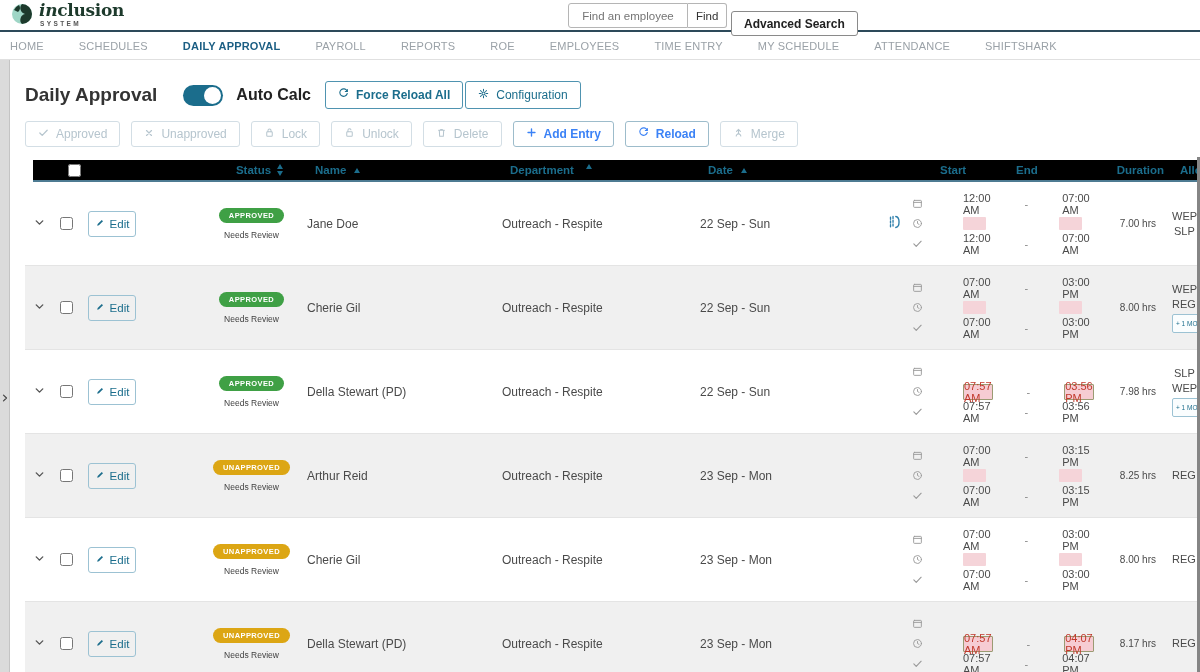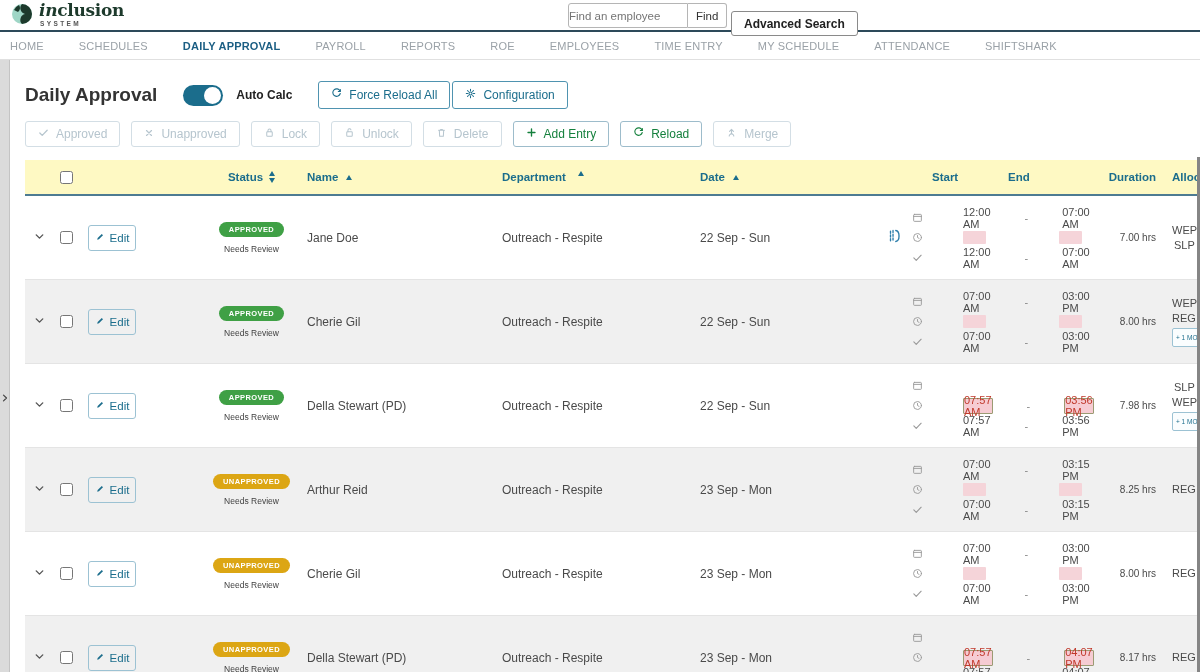--- a/index.html
+++ b/index.html
@@ -9,21 +9,21 @@
 
   
   .topbar { height:32px; border-bottom:2px solid #2d4a5a; position:relative; display:flex; align-items:center; padding-left:10px; background:#fff; }
   .logo { display:flex; align-items:flex-start; gap:5px; }
   .logo-mark { width:24px; height:24px; }
   .logo-texts { display:flex; flex-direction:column; line-height:1; }
   .logo-name { font-family:"DejaVu Serif", serif; font-weight:700; font-size:17px; color:#1d3a2c; letter-spacing:-0.3px; }
   .logo-name i { font-style:italic; }
   .logo-sub { font-size:6.5px; letter-spacing:2.4px; color:#555; font-weight:700; margin-top:2px; margin-left:1px; }
   .search-group { position:absolute; left:568px; top:3px; display:flex; }
-  .search-input { width:120px; height:25px; border:1px solid #b5b5b5; border-radius:3px 0 0 3px; padding:0 0; font-size:11.5px; color:#333; font-family:inherit; outline:none; }
+  .search-input { width:120px; height:25px; border:1px solid #b5b5b5; border-radius:3px 0 0 3px; padding:0 12px; font-size:11.5px; color:#333; font-family:inherit; outline:none;text-align:center; }
   .find-btn { height:25px; border:1px solid #b5b5b5; border-left:none; border-radius:0 3px 3px 0; font-size:11.5px; padding:0 8px; color:#333; }
   .adv-btn { position:absolute; left:731px; top:11px; height:25px; border:1px solid #8a8a8a; border-radius:3px; font-size:12px; font-weight:700; color:#222; padding:0 12px; }
 
   
   .navbar { height:28px; border-bottom:1px solid #e0e0e0; display:flex; align-items:center; padding-left:10px; gap:35px; background:#fff; }
   .nav-item { font-size:11px; color:#9aa1a7; letter-spacing:0.2px; cursor:pointer; white-space:nowrap; }
   .nav-item.active { color:#1b5e83; font-weight:700; }
 
   
   .content { position:relative; display:flex; height:612px; }
@@ -31,33 +31,33 @@
   .strip-chevron { position:absolute; top:330px; left:0px; }
   .main { flex:1; min-width:0; position:relative; }
 
   .page-header { display:flex; align-items:center; margin:21px 0 0 15px; }
   .page-title { font-size:19px; font-weight:700; color:#333; }
   .date-group { display:flex; align-items:stretch; margin-left:27px; border:1px solid #c9c9c9; border-radius:4px; height:28px; overflow:hidden; background:#fff; }
   .dg-btn { width:27px; display:flex; align-items:center; justify-content:center; border:none; background:#fff; color:#555; }
   .dg-date { display:flex; align-items:center; gap:7px; padding:0 10px; border-left:1px solid #c9c9c9; border-right:1px solid #c9c9c9; font-size:11.5px; color:#333; }
   .toggle { margin-left:26px; width:40px; height:21px; border-radius:11px; background:#1b6d8c; position:relative; cursor:pointer; flex:none; }
   .toggle .knob { position:absolute; right:2px; top:2px; width:17px; height:17px; border-radius:50%; background:#fff; }
-  .autocalc { margin-left:13px; font-size:12px; font-weight:700; color:#222; }
+  .autocalc { margin-left:13px; font-size:16px; font-weight:700; color:#222; }
   .hdr-btn { height:28px; border:1px solid #4f93b0; color:#1b6d8c; border-radius:3px; font-size:12px; display:flex; align-items:center; gap:7px; padding:0 12px; }
-  .hdr-btn.first { margin-left:26px; } .hdr-btn + .hdr-btn { margin-left:2px; }
+  .hdr-btn.first { margin-left:14px;font-weight:bold; } .hdr-btn + .hdr-btn { margin-left:2px; }
 
   .actions-row { display:flex; gap:11px; margin:12px 0 0 15px; }
   .action-btn { height:26px; border-radius:3px; font-size:12px; display:flex; align-items:center; gap:7px; padding:0 12px; }
   .action-btn.disabled { border:1px solid #d3dee5; color:#b6c5ce; }
-  .action-btn.enabled { border:1px solid #9dbccb; color:#15803d; font-weight:400; }
+  .action-btn.enabled { border:1px solid #9dbccb; color:#3b82f6; font-weight:700; }
 
   
   .table { margin:13px 0 0 15px; }
   .grid-cols { display:grid; grid-template-columns:28px 26px 110px 110px 188px 197px 196px 32px 170px 78px 1fr; }
-  .thead { height:36px; background:#fef9c3; border-bottom:2px solid #4d7b92; align-items:center; font-size:11.5px; font-weight:700; color:#1b6d8c; }
+  .thead { height:22px; background:#000000; border-bottom:2px solid #4d7b92; align-items:center; font-size:11.5px; font-weight:700; color:#1b6d8c;margin-left:8px; }
   .h-check { display:flex; justify-content:center; }
   .h-status { display:flex; align-items:center; justify-content:center; gap:6px; padding-left:15px; cursor:pointer; }
   .h-name { padding-left:8px; display:flex; align-items:center; gap:8px; cursor:pointer; }
   .h-dept { padding-left:15px; display:flex; align-items:flex-start; gap:12px; cursor:pointer; }
   .h-date { padding-left:16px; display:flex; align-items:center; gap:8px; cursor:pointer; }
   .h-times { display:flex; align-items:center; }
   .h-start { margin-left:20px; width:64px; }
   .h-end { margin-left:12px; }
   .h-duration { text-align:right; padding-right:4px; }
   .h-alloc { padding-left:12px; white-space:nowrap; overflow:hidden; }

